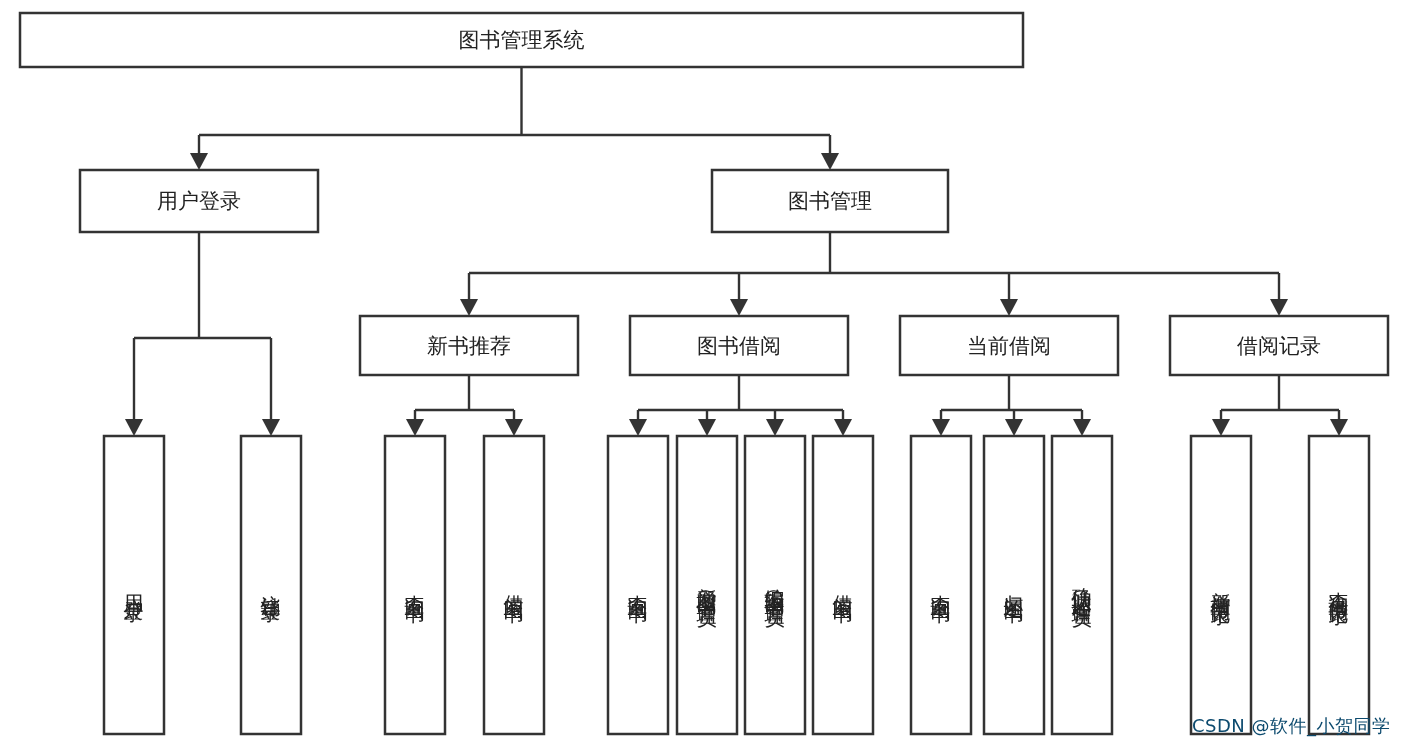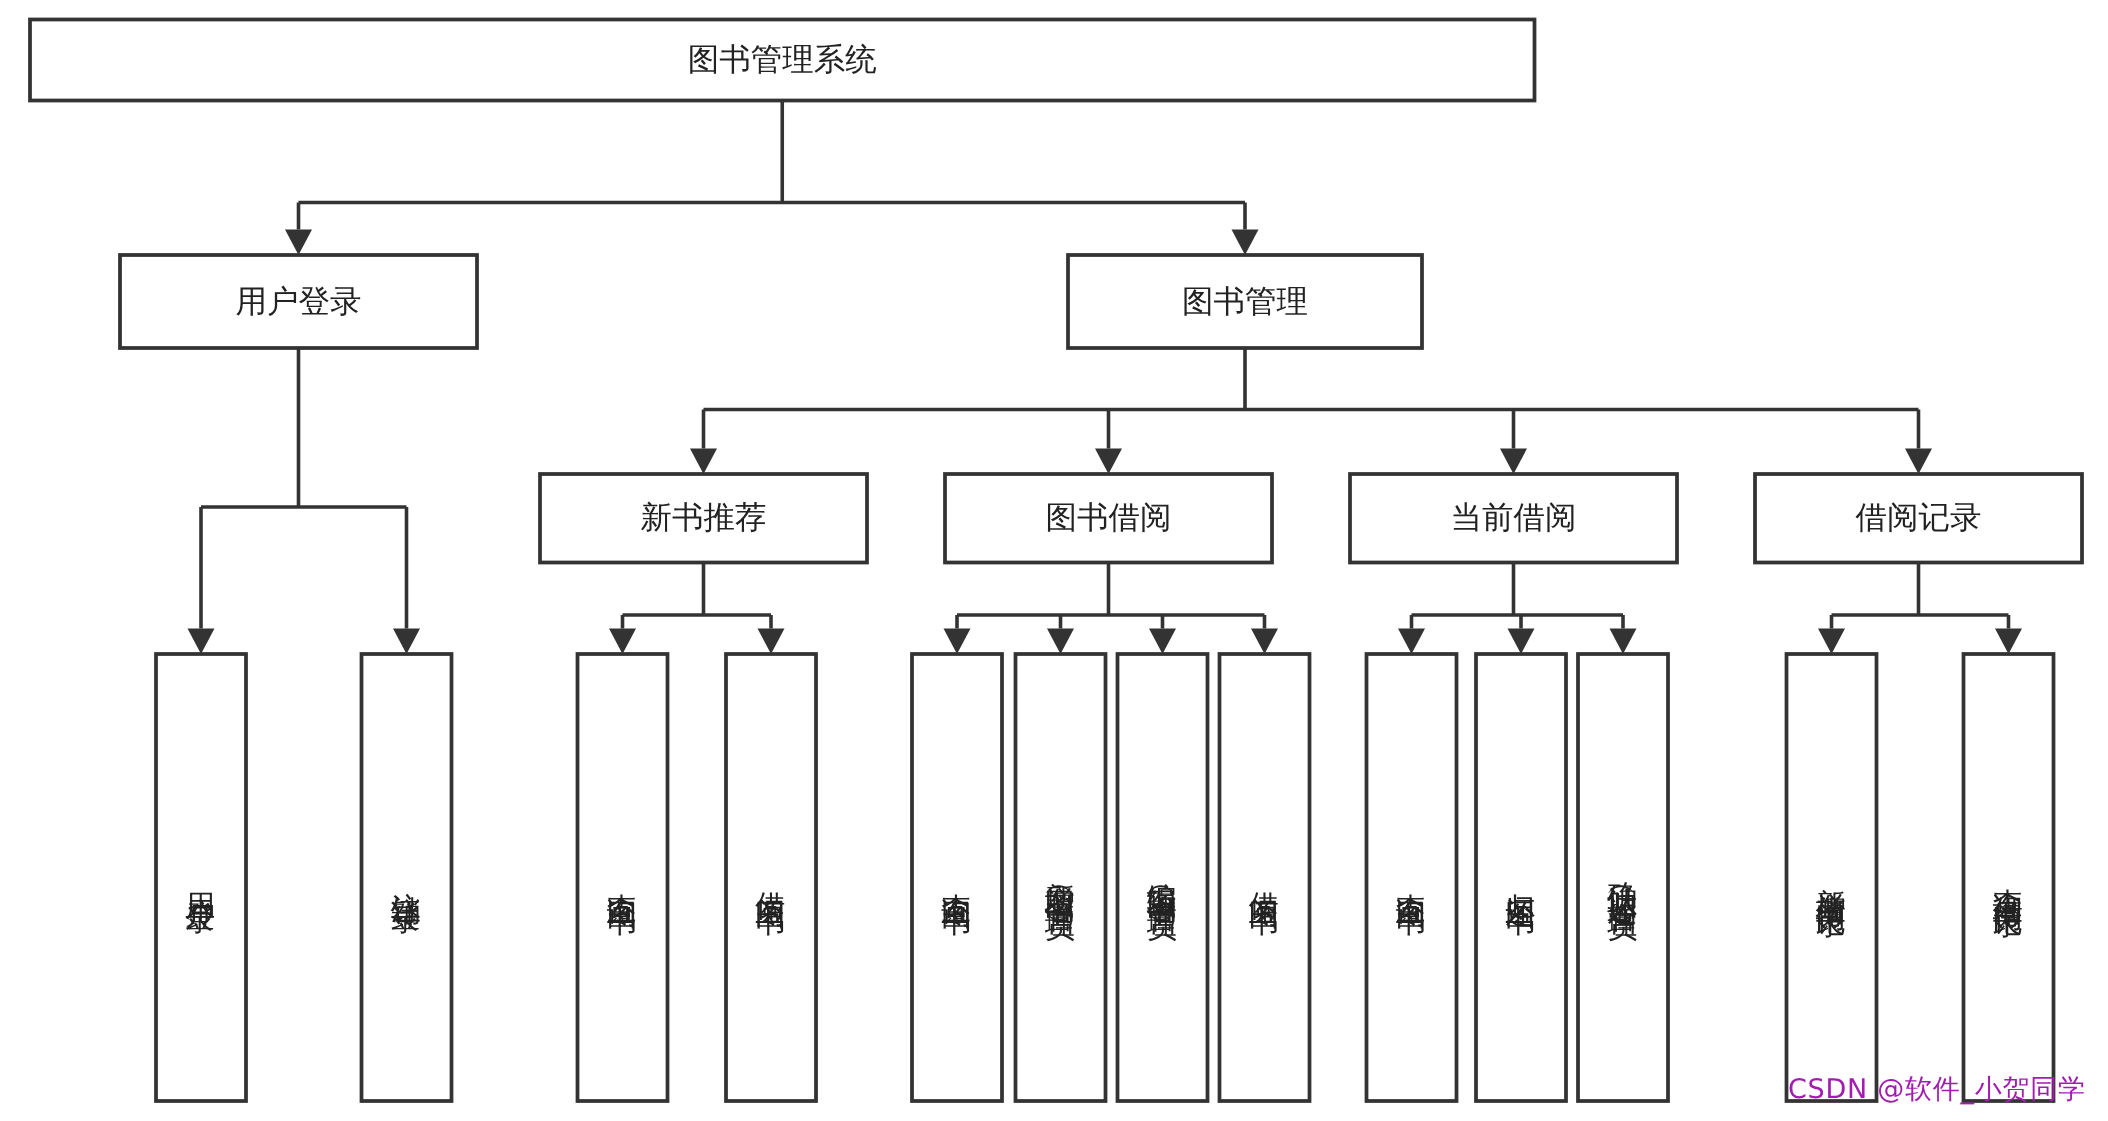--- a/index.html
+++ b/index.html
@@ -61,21 +61,21 @@
     display: flex;
     align-items: center;
     justify-content: center;
     white-space: nowrap;
     pointer-events: none;
   }
   .watermark {
     position: absolute;
     font-family: "DejaVu Sans", "Liberation Sans", sans-serif;
     font-size: 18px;
-    color: #a21caf;
+    color: #0c4a6e;
     white-space: nowrap;
     letter-spacing: 0.5px;
   }
 </style>
 </head>
 <body>
 
 <div id="diagram-root">
 
   <svg class="flow" viewBox="0 0 1405 747">

